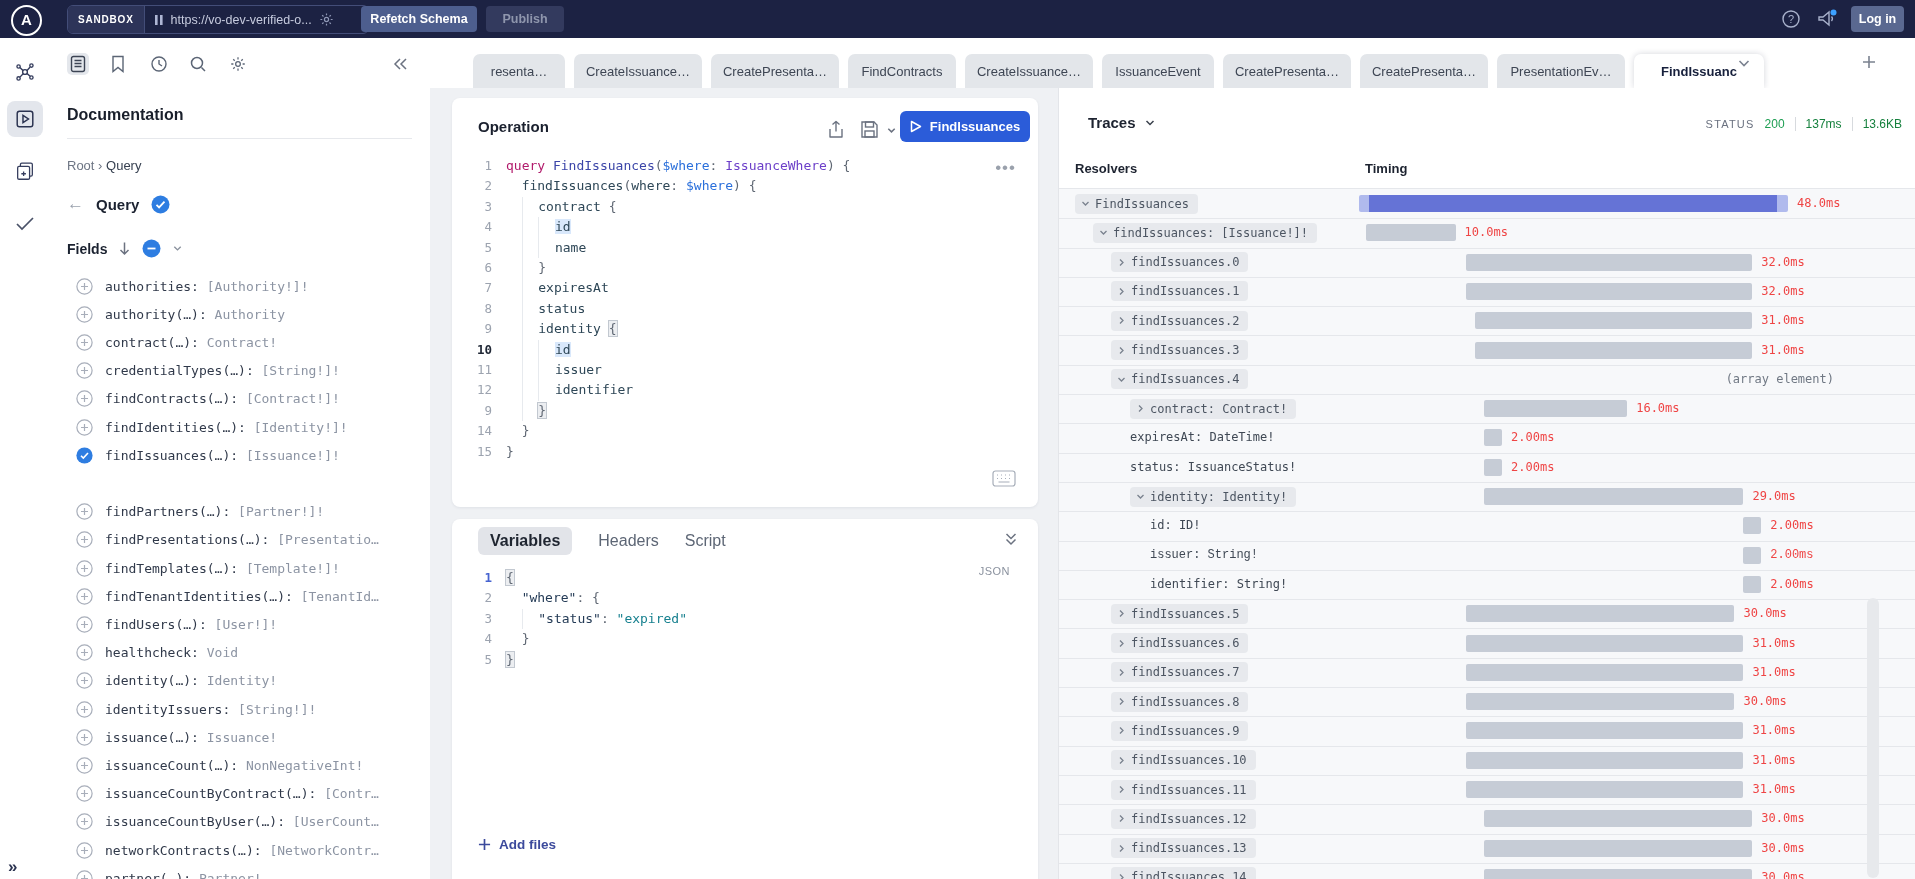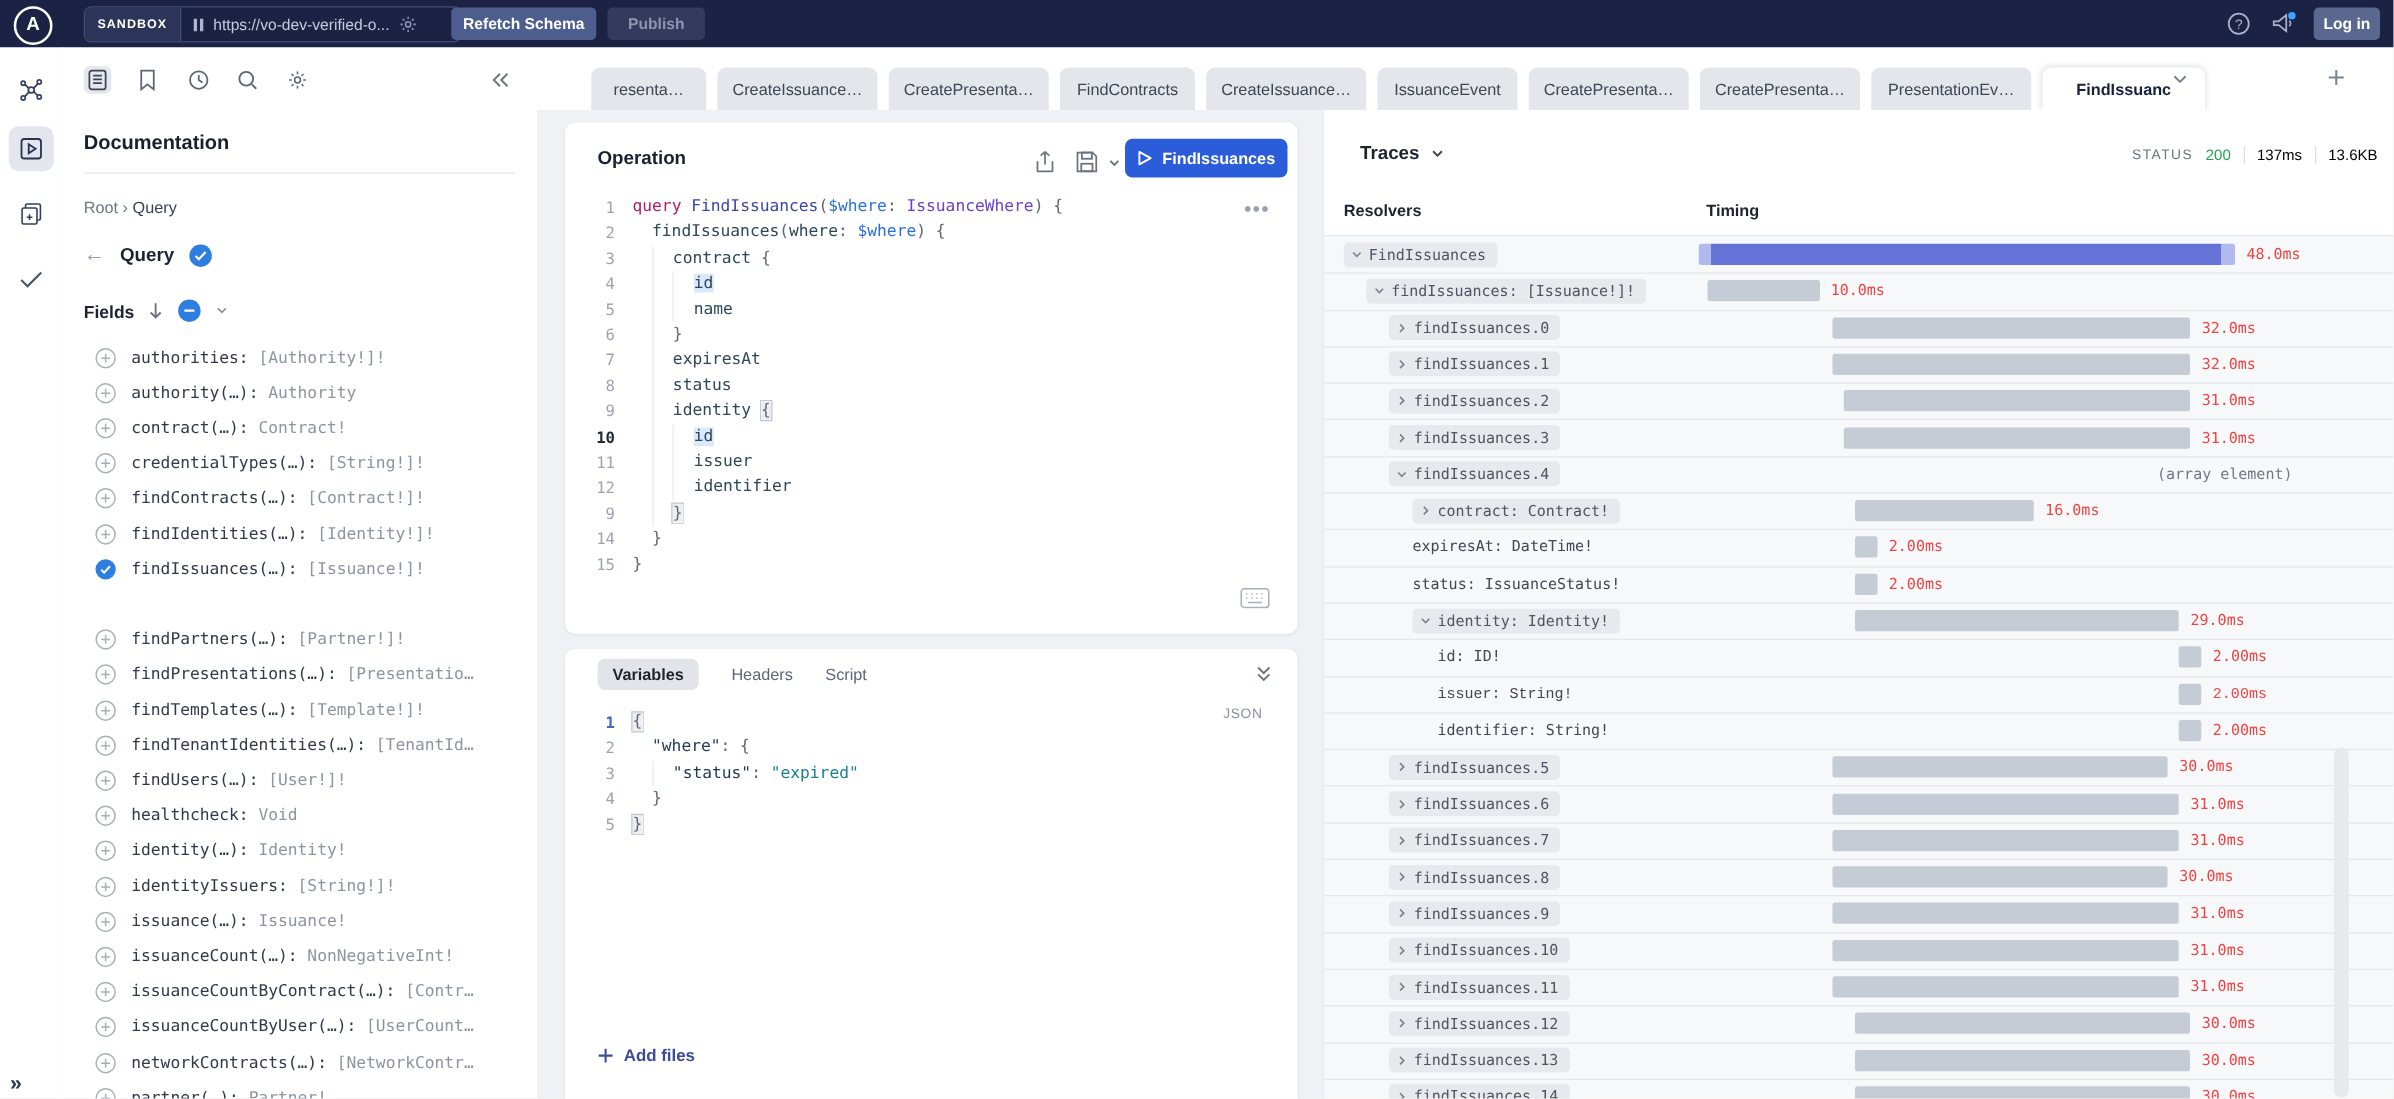--- a/index.html
+++ b/index.html
@@ -85,36 +85,36 @@
   .tk-f{color:#2e4757;}
   .tk-p{color:#5f6773;}
   .tk-fh{color:#2e4757;background:#d9e8fb;}
   .tk-b{color:#5f6773;background:#eceef1;box-shadow:0 0 0 1px #c2c8d0;}
   .tk-key{color:#243b56;}
   .tk-val{color:#17808f;}
   .tk-i{display:inline-block;width:2ch;}
   .tk-i + .tk-i{border-left:1px solid #e7eaee;}
 
   .vtabs{position:absolute;left:26px;top:8px;display:flex;align-items:center;gap:26px;}
-  .vtab{font-size:13px;color:#5d6675;cursor:pointer;}
+  .vtab{font-size:16px;color:#5d6675;cursor:pointer;}
   .vtab.active{background:#e2e4e9;border-radius:6px;padding:5px 12px;font-weight:bold;color:#1f2530;}
   .collapse2{position:absolute;right:20px;top:12px;color:#6b7280;cursor:pointer;}
   .jsonlabel{position:absolute;right:28px;top:46px;font-size:11px;color:#8a919e;letter-spacing:.5px;}
   .vcode{top:49px;}
   .addfiles{position:absolute;left:26px;top:318px;display:flex;align-items:center;gap:8px;color:#3c4a9c;
             font-size:13.5px;font-weight:bold;cursor:pointer;}
 
   
   .traces{position:absolute;left:1058px;top:88px;right:0;bottom:0;background:#fff;border-left:1px solid #e3e5e9;overflow:hidden;}
   .tr-title{position:absolute;left:29px;top:26px;font-size:15px;font-weight:bold;color:#1d2330;display:flex;gap:8px;align-items:center;}
   .tr-status{position:absolute;right:13px;top:29px;display:flex;align-items:center;gap:10px;font-size:12px;}
   .st-label{color:#6b7280;font-size:11px;letter-spacing:1.2px;}
   .st-code{color:#1d9e52;}
   .st-div{width:1px;height:14px;background:#d7dade;}
-  .st-val{color:#000000;}
+  .st-val{color:#15803d;}
   .tr-cols{position:absolute;top:73px;left:16px;right:0;font-size:13px;font-weight:bold;color:#1d2330;}
   .tr-col-timing{position:absolute;left:290px;top:0;}
   .trows{position:absolute;left:0;top:100px;right:0;bottom:0;background:#f7f8fa;border-top:1px solid #e5e7eb;}
   .trow{position:absolute;left:0;width:100%;height:29.3px;border-bottom:1px solid #e5e7eb;
         font-family:"DejaVu Sans Mono",monospace;font-size:12px;}
   .tpill{position:absolute;top:4.5px;height:20px;background:#e7e9ed;border-radius:4px;display:flex;align-items:center;
          gap:5px;padding:0 9px 0 6px;color:#4c5562;cursor:pointer;}
   .tleaf{position:absolute;top:7px;color:#3f4854;}
   .tbar{position:absolute;top:6px;height:17px;background:#c6ccd6;border-radius:2px;}
   .tbar.root{background:linear-gradient(90deg,#b0baed 0,#b0baed 10px,#6573d6 10px,#6573d6 calc(100% - 11px),#b0baed calc(100% - 11px));}

